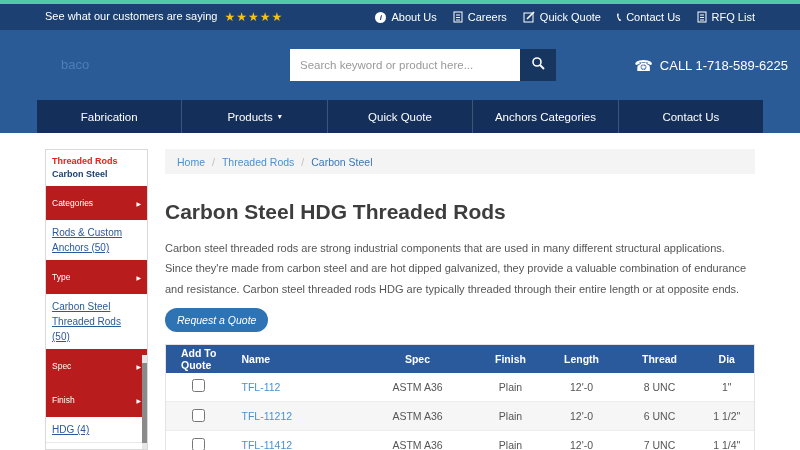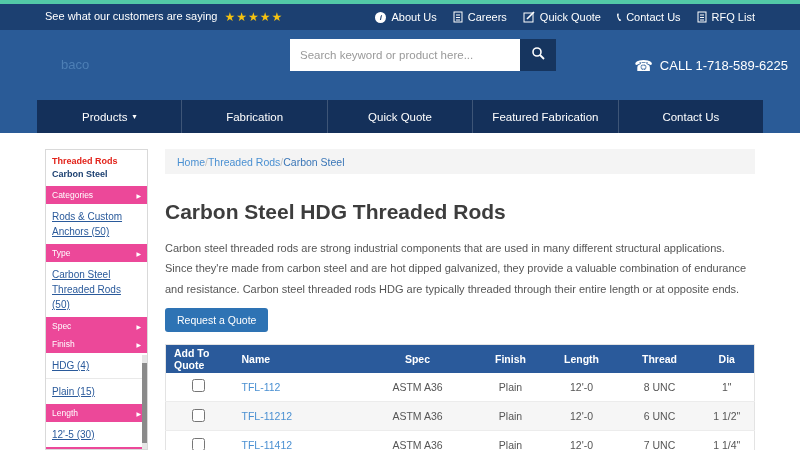--- a/index.html
+++ b/index.html
@@ -22,21 +22,21 @@
   .info-icon {
     display:inline-flex; justify-content:center; align-items:center;
     width:11px; height:11px; border-radius:50%; background:#fff;
     color:#1c4071; font-size:8px; font-weight:bold; font-style:italic;
   }
   .glyph-icon { font-size:12px; line-height:1; }
   
   .header-wrap { background:#2a5b97; }
   .header { position:relative; height:70px; }
   .logo { position:absolute; left:61px; top:27px; color:#4d7fb5; font-size:13px; }
-  .search { position:absolute; left:290px; top:9px; height:32px; display:flex; }
+  .search { position:absolute; left:290px; top:19px; height:32px; display:flex; }
   .search input {
     width:230px; height:32px; border:none; outline:none; padding:0 10px;
     font-size:11.5px; color:#666; font-family:"Liberation Sans", sans-serif;
   }
   .search input::placeholder { color:#999; }
   .search-btn {
     width:36px; height:32px; background:#16355f; border:none; cursor:pointer;
     display:flex; align-items:center; justify-content:center;
   }
   .call { position:absolute; right:12px; top:0; height:70px; display:flex; align-items:center; gap:7px;
@@ -55,51 +55,51 @@
   .content { display:flex; gap:17px; padding:16px 45px 0 45px; height:317px; }
   
   .sidebar {
     position:relative; width:103px; height:301px; overflow:hidden;
     background:#fff; border:1px solid #d9d9d9; flex:none;
   }
   .side-title-box { padding:6px 6px 7px 6px; }
   .side-title { color:#e2231a; font-weight:bold; font-size:9px; }
   .side-subtitle { color:#1c4071; font-weight:bold; font-size:9px; margin-top:3px; }
   .side-head {
-    background:#ec4899; color:#fff; font-size:8.5px; padding:4px 6px;
+    background:#b91c1c; color:#fff; font-size:8.5px; padding:12px 6px;
     display:flex; justify-content:space-between; align-items:center; cursor:pointer;
   }
   .side-head .arrow-icon { font-size:6px; }
   .side-item { color:#2a5a9b; font-size:10px; padding:5px 6px; line-height:1.5; cursor:pointer;text-decoration:underline; }
   .side-item + .side-item { border-top:1px solid #e9e9e9; }
   .scroll-track {
     position:absolute; right:0; top:205px; bottom:0; width:5px; background:#e6e6e6;
   }
   .scroll-thumb { position:absolute; top:8px; left:0; width:100%; height:80px; background:#8a8a8a; }
   
   .main { flex:1; min-width:0; }
   .breadcrumb {
-    background:#f4f4f4; height:25px; display:flex; align-items:center; 
+    background:#f4f4f4; height:25px; display:flex; align-items:center; gap:7px;
     padding:0 12px; font-size:10.5px;
   }
   .crumb { color:#4a90d2; cursor:pointer; }
   .crumb-sep { color:#c0c0c0; }
   .crumb-current { color:#3a76b7; }
   .page-title { margin-top:26px; font-size:21px; font-weight:bold; color:#3d3d3d; }
   .description { margin-top:14px; font-size:11px; line-height:1.85; color:#555; }
   .quote-btn {
-    margin-top:9px; background:#2e73b4; color:#fff; border:none; border-radius:3px;
-    font-size:10.5px; padding:6px 12px; cursor:pointer; font-family:"Liberation Sans", sans-serif;
+    margin-top:9px; background:#2e73b4; color:#fff; border:none; border-radius:12px;
+    font-size:10.5px; padding:6px 12px; cursor:pointer; font-family:"Liberation Sans", sans-serif;font-style:italic;
   }
   
   table.products { width:100%; border-collapse:collapse; margin-top:12px; border:1px solid #e3e3e3; font-size:10.5px; }
   .products thead th {
     background:#2a5a9b; color:#fff; font-weight:bold; height:28px; text-align:center;
   }
-  .products th:nth-child(1) { width:66px; text-align:left; padding-left:8px; }
+  .products th:nth-child(1) { width:66px; text-align:left; padding-left:15px; }
   .products th:nth-child(2) { width:126px; text-align:left; padding-left:10px; }
   .products th:nth-child(3) { width:120px; }
   .products th:nth-child(4) { width:66px; }
   .products th:nth-child(5) { width:76px; }
   .products th:nth-child(6) { width:80px; }
   .products tbody td { height:29px; text-align:center; color:#555; border-bottom:1px solid #ececec; }
   .products tbody tr:nth-child(even) { background:#f6f6f6; }
   .products td.name-cell { text-align:left; padding-left:10px; }
   .name-link { color:#4a90d2; cursor:pointer; }
   .row-check { width:13px; height:13px; cursor:pointer; }
@@ -174,31 +174,31 @@
           </span>
         </button>
       </div>
       <div class="call">
         <span class="glyph-icon">☎</span>
         <span>CALL 1-718-589-6225</span>
       </div>
     </div>
     <div class="nav">
       <div class="nav-item">
+        <span>Fabrication</span>
+      </div>
+      <div class="nav-item">
         <span>Products</span>
         <span class="chevron">▾</span>
       </div>
       <div class="nav-item">
-        <span>Fabrication</span>
-      </div>
-      <div class="nav-item">
         <span>Quick Quote</span>
       </div>
       <div class="nav-item">
-        <span>Featured Fabrication</span>
+        <span>Anchors Categories</span>
       </div>
       <div class="nav-item">
         <span>Contact Us</span>
       </div>
     </div>
   </div>
 
   <div class="content">
 
     <div class="sidebar">

